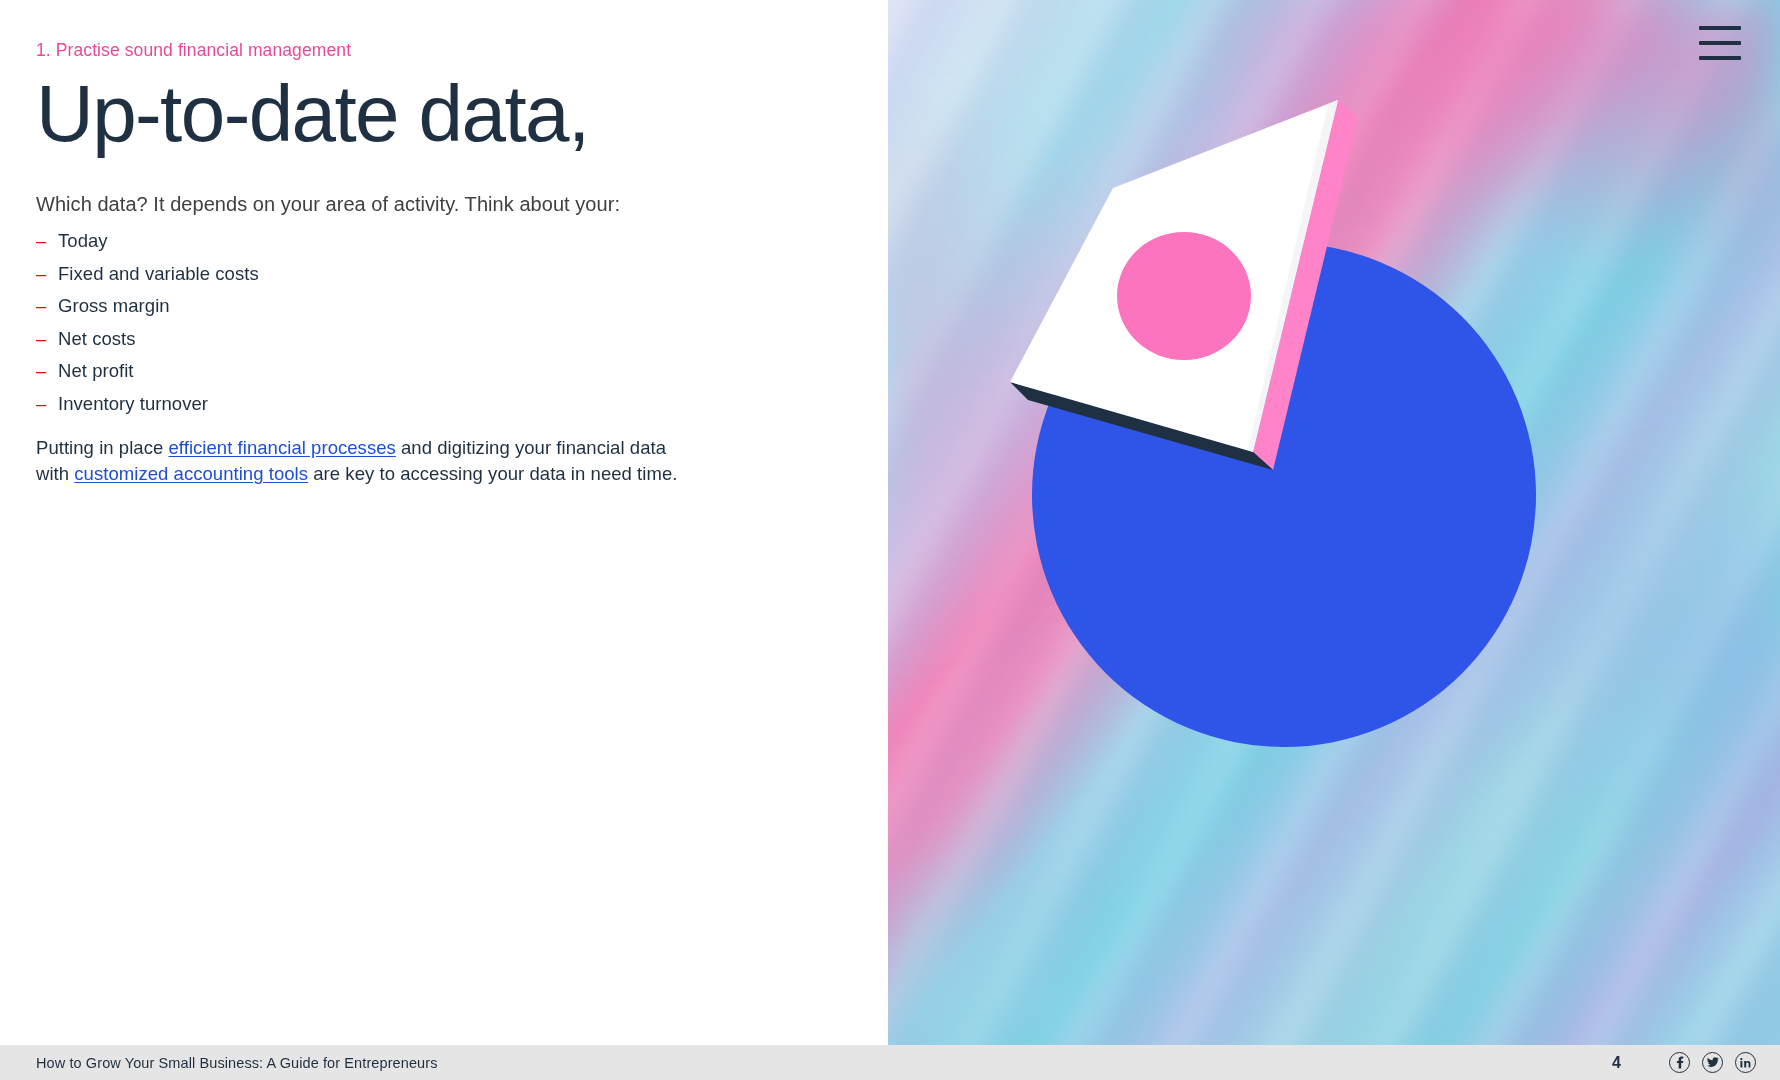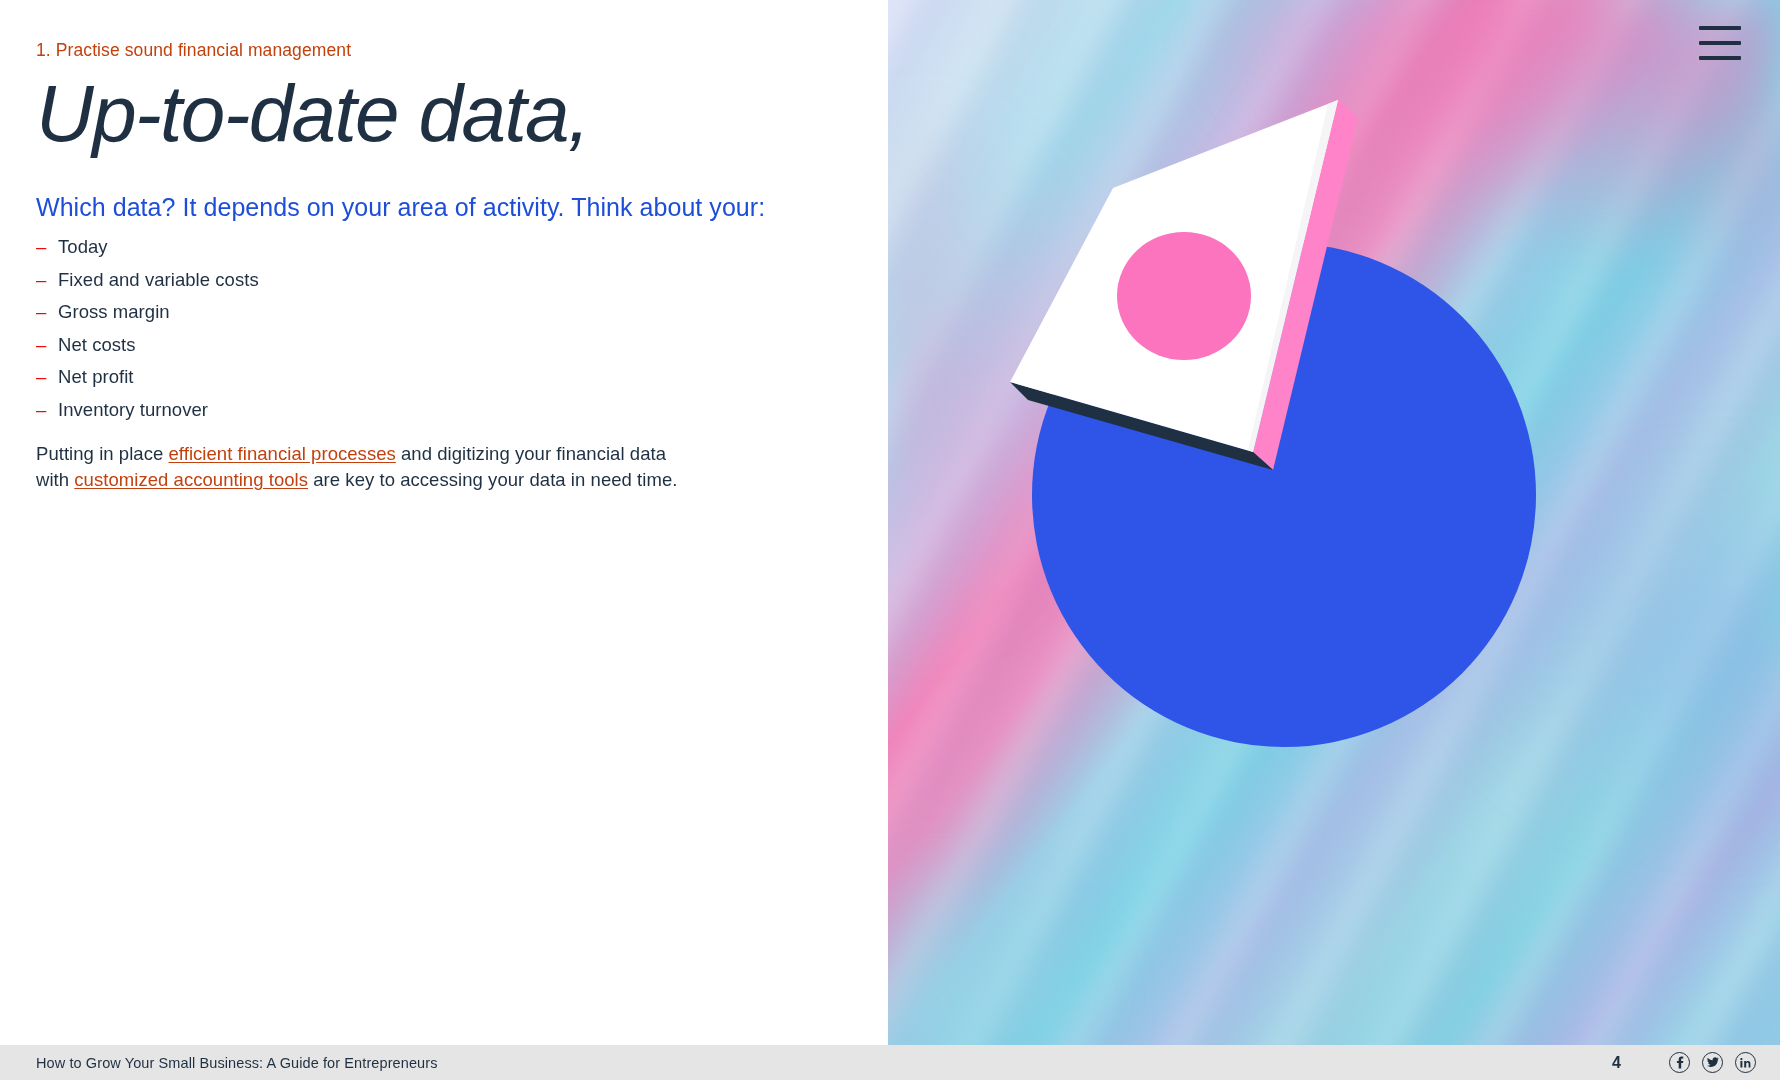--- a/index.html
+++ b/index.html
@@ -27,51 +27,50 @@
     top: 0;
     width: 888px;
     height: 1045px;
     background: #ffffff;
     padding: 30px 40px 0 36px;
   }
 
   .eyebrow {
     font-size: 17.5px;
     letter-spacing: 0.1px;
-    color: #c2410c;
+    color: #ec4899;
     margin-top: 10px;
     margin-bottom: 14px;
     font-weight: 400;
   }
 
   .headline {
     font-size: 80px;
     line-height: 0.98;
     font-weight: 400;
     letter-spacing: -1.6px;
     margin-bottom: 0;
-    font-style: italic;
   }
   .headline .line-dark { color: #1f3042; display: block; }
   .headline .line-red  { color: #f50707; display: block; }
 
   .lead {
     margin-top: 62px;
     font-size: 30px;
     line-height: 1.08;
     color: #1f3042;
     letter-spacing: -0.3px;
     max-width: 680px;
     font-weight: 400;
   }
 
   .intro-line {
     margin-top: 40px;
-    font-size: 25px;
-    color: #1d4ed8;
+    font-size: 20px;
+    color: #404040;
     letter-spacing: 0.05px;
   }
 
   .bullets {
     margin-top: 14px;
     list-style: none;
   }
   .bullets li {
     display: flex;
     align-items: baseline;
@@ -89,21 +88,21 @@
 
   .closing {
     margin-top: 20px;
     font-size: 18.5px;
     line-height: 1.42;
     color: #1f3042;
     max-width: 660px;
     letter-spacing: 0.05px;
   }
   .closing a {
-    color: #c2410c;
+    color: #1d4ed8;
     text-decoration: underline;
     text-underline-offset: 2px;
   }
 
   
   .art-panel {
     position: absolute;
     left: 888px;
     top: 0;
     width: 892px;

